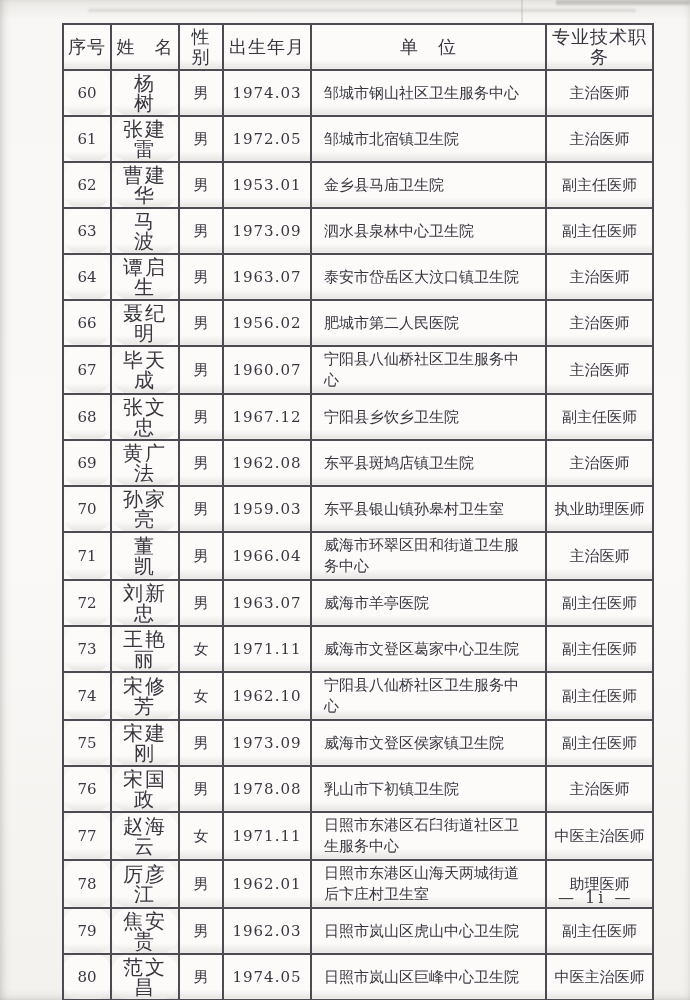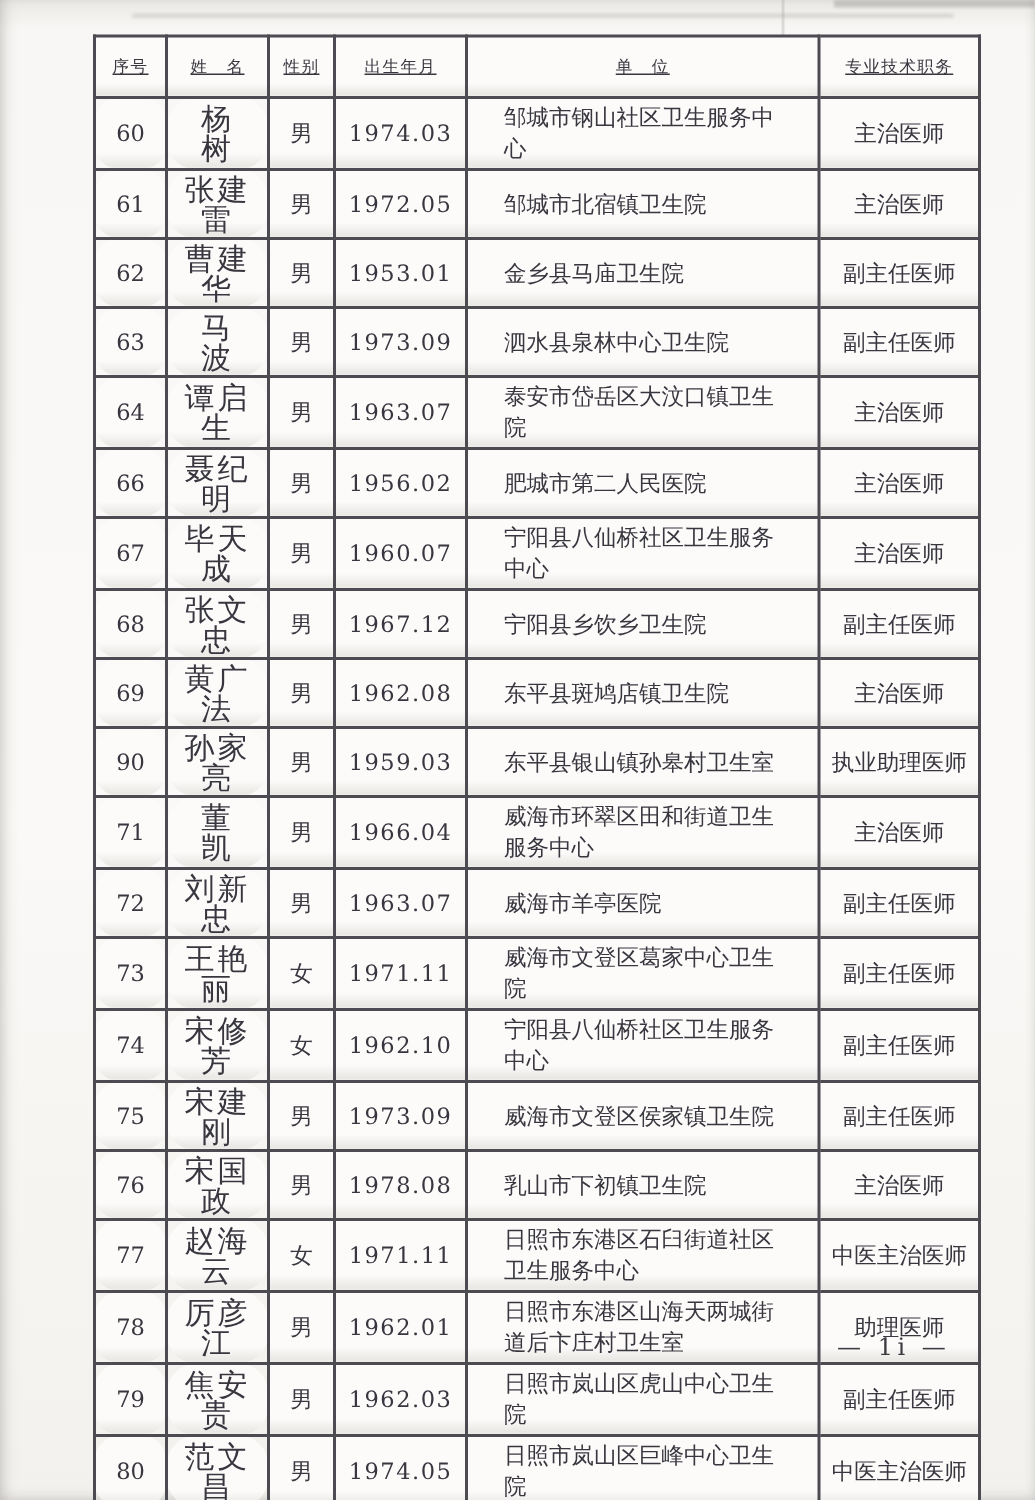--- a/index.html
+++ b/index.html
@@ -56,32 +56,31 @@
     border: 2px solid #4c4b52;
     text-align: center;
     vertical-align: middle;
     padding: 2px 3px;
     background: linear-gradient(to bottom, #fcfbfa 0%, #fcfbfa 78%, #eae8e5 97%, #f0eeeb 100%);
     font-weight: normal;
     line-height: 20px;
   }
   .roster thead th {
     height: 35px;
-    font-size: 11px;
+    font-size: 18px;
     letter-spacing: 1px;
-    text-decoration: underline;
   }
   .roster tbody td { height: 35px; }
   td.c-no   { font-size: 15px; border-radius: 17px; }
   td.c-name { font-size: 20px; letter-spacing: 2px; border-radius: 20px; }
   td.c-gender { font-size: 15px; }
   td.c-birth { font-size: 15px; letter-spacing: 1px; }
   td.c-unit {
     text-align: left;
-    padding: 2px 24px;
+    padding: 2px 12px;
     font-size: 15px;
     line-height: 21px;
     word-break: break-all;
   }
   td.c-title { font-size: 15px; }
   
   .page-number {
     position: absolute;
     left: 558px; top: 888px;
     font-size: 16px;
@@ -195,21 +194,21 @@
   <tr>
     <td class="c-no">69</td>
     <td class="c-name">黄广法</td>
     <td class="c-gender">男</td>
     <td class="c-birth">1962.08</td>
     <td class="c-unit">东平县斑鸠店镇卫生院</td>
     <td class="c-title">主治医师</td>
   </tr>
 
   <tr>
-    <td class="c-no">90</td>
+    <td class="c-no">70</td>
     <td class="c-name">孙家亮</td>
     <td class="c-gender">男</td>
     <td class="c-birth">1959.03</td>
     <td class="c-unit">东平县银山镇孙皋村卫生室</td>
     <td class="c-title">执业助理医师</td>
   </tr>
 
   <tr>
     <td class="c-no">71</td>
     <td class="c-name">董　凯</td>

